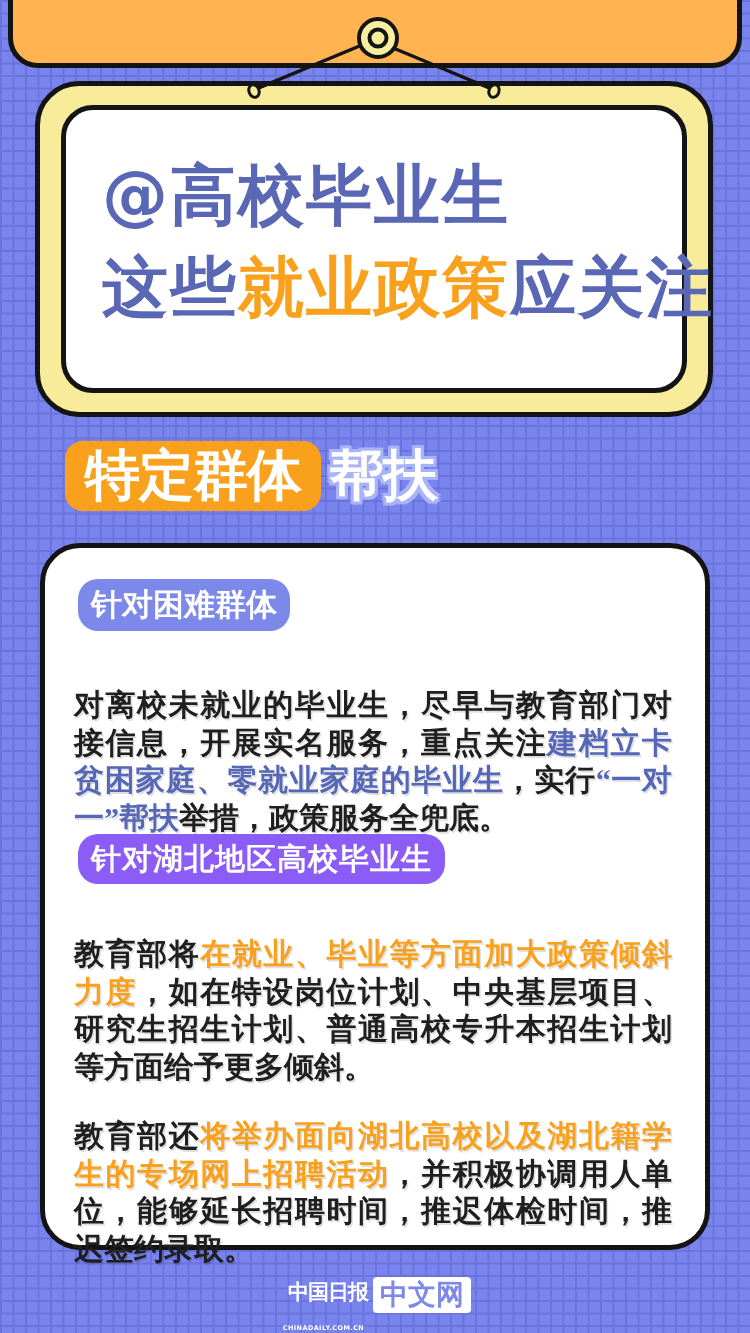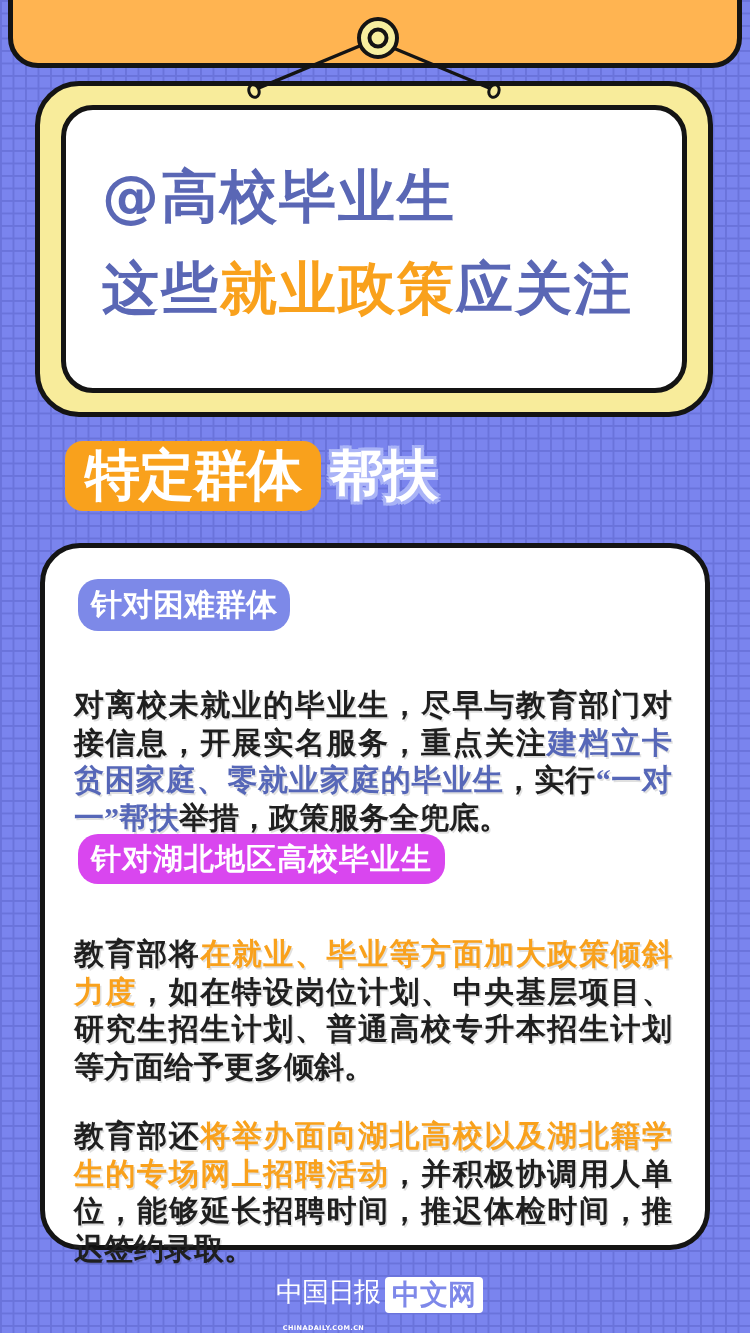--- a/index.html
+++ b/index.html
@@ -33,21 +33,21 @@
     left:35px;top:81px;width:668px;height:326px;
     background:#f8ec9b;border:5px solid #141414;border-radius:44px;
   }
   .title-card-inner{
     position:absolute;left:21px;top:19px;right:21px;bottom:19px;
     background:#ffffff;border:5px solid #141414;border-radius:32px;
   }
   .poster-title{
     position:absolute;left:36px;top:40px;
     font-family:"DejaVu Sans","Liberation Sans",sans-serif;
-    font-weight:900;font-size:57px;line-height:92px;letter-spacing:2px;
+    font-weight:900;font-size:66px;line-height:92px;letter-spacing:2px;
     color:#5a67b5;white-space:nowrap;
   }
   .seg-orange{color:#f9a11c;text-align:right;}
   .seg-blue{color:#5667b8;}
   
   .section-header{
     left:65px;top:441px;height:70px;white-space:nowrap;
     font-weight:700;font-size:55px;color:#ffffff;letter-spacing:-1px;
   }
   .sec-box{
@@ -69,39 +69,39 @@
   .badge{
     position:absolute;display:inline-block;white-space:nowrap;
     color:#ffffff;font-weight:700;border-radius:20px;
   }
   .badge-blue{
     left:33px;top:31px;height:52px;line-height:52px;padding:0 13px;
     font-size:31px;letter-spacing:0;background:#7d89e8;
   }
   .badge-orange{
     left:33px;top:286px;height:50px;line-height:50px;padding:0 13px;
-    font-size:30px;letter-spacing:1px;background:#d946ef;
+    font-size:30px;letter-spacing:1px;background:#8b5cf6;
   }
   .para{
     position:absolute;left:29px;width:598px;
     font-size:30px;line-height:37.5px;font-weight:700;color:#1f1f1f;
     text-align:justify;text-align-last:left;
     text-shadow:1.5px 1.5px 0 rgba(0,0,0,0.12);
   }
   .para-1{top:108px;}
   .para-2{top:357px;}
   .para-3{top:539px;}
   
   .footer{
     left:0;right:0;top:1277px;display:flex;justify-content:center;
     align-items:flex-start;
   }
   .logo-left{text-align:center;color:#ffffff;margin-right:5px;padding-top:3px;}
   .logo-cn{
-    font-weight:400;font-size:27px;line-height:24px;letter-spacing:-1px;
+    font-weight:700;font-size:21px;line-height:24px;letter-spacing:-1px;
     white-space:nowrap;
     margin-left:9px;
   }
   .logo-en{
     font-family:"DejaVu Sans","Liberation Sans",sans-serif;
     font-weight:700;font-size:6.5px;letter-spacing:0.4px;line-height:8px;
     white-space:nowrap;
     margin-top:20px;
   }
   .logo-box{

